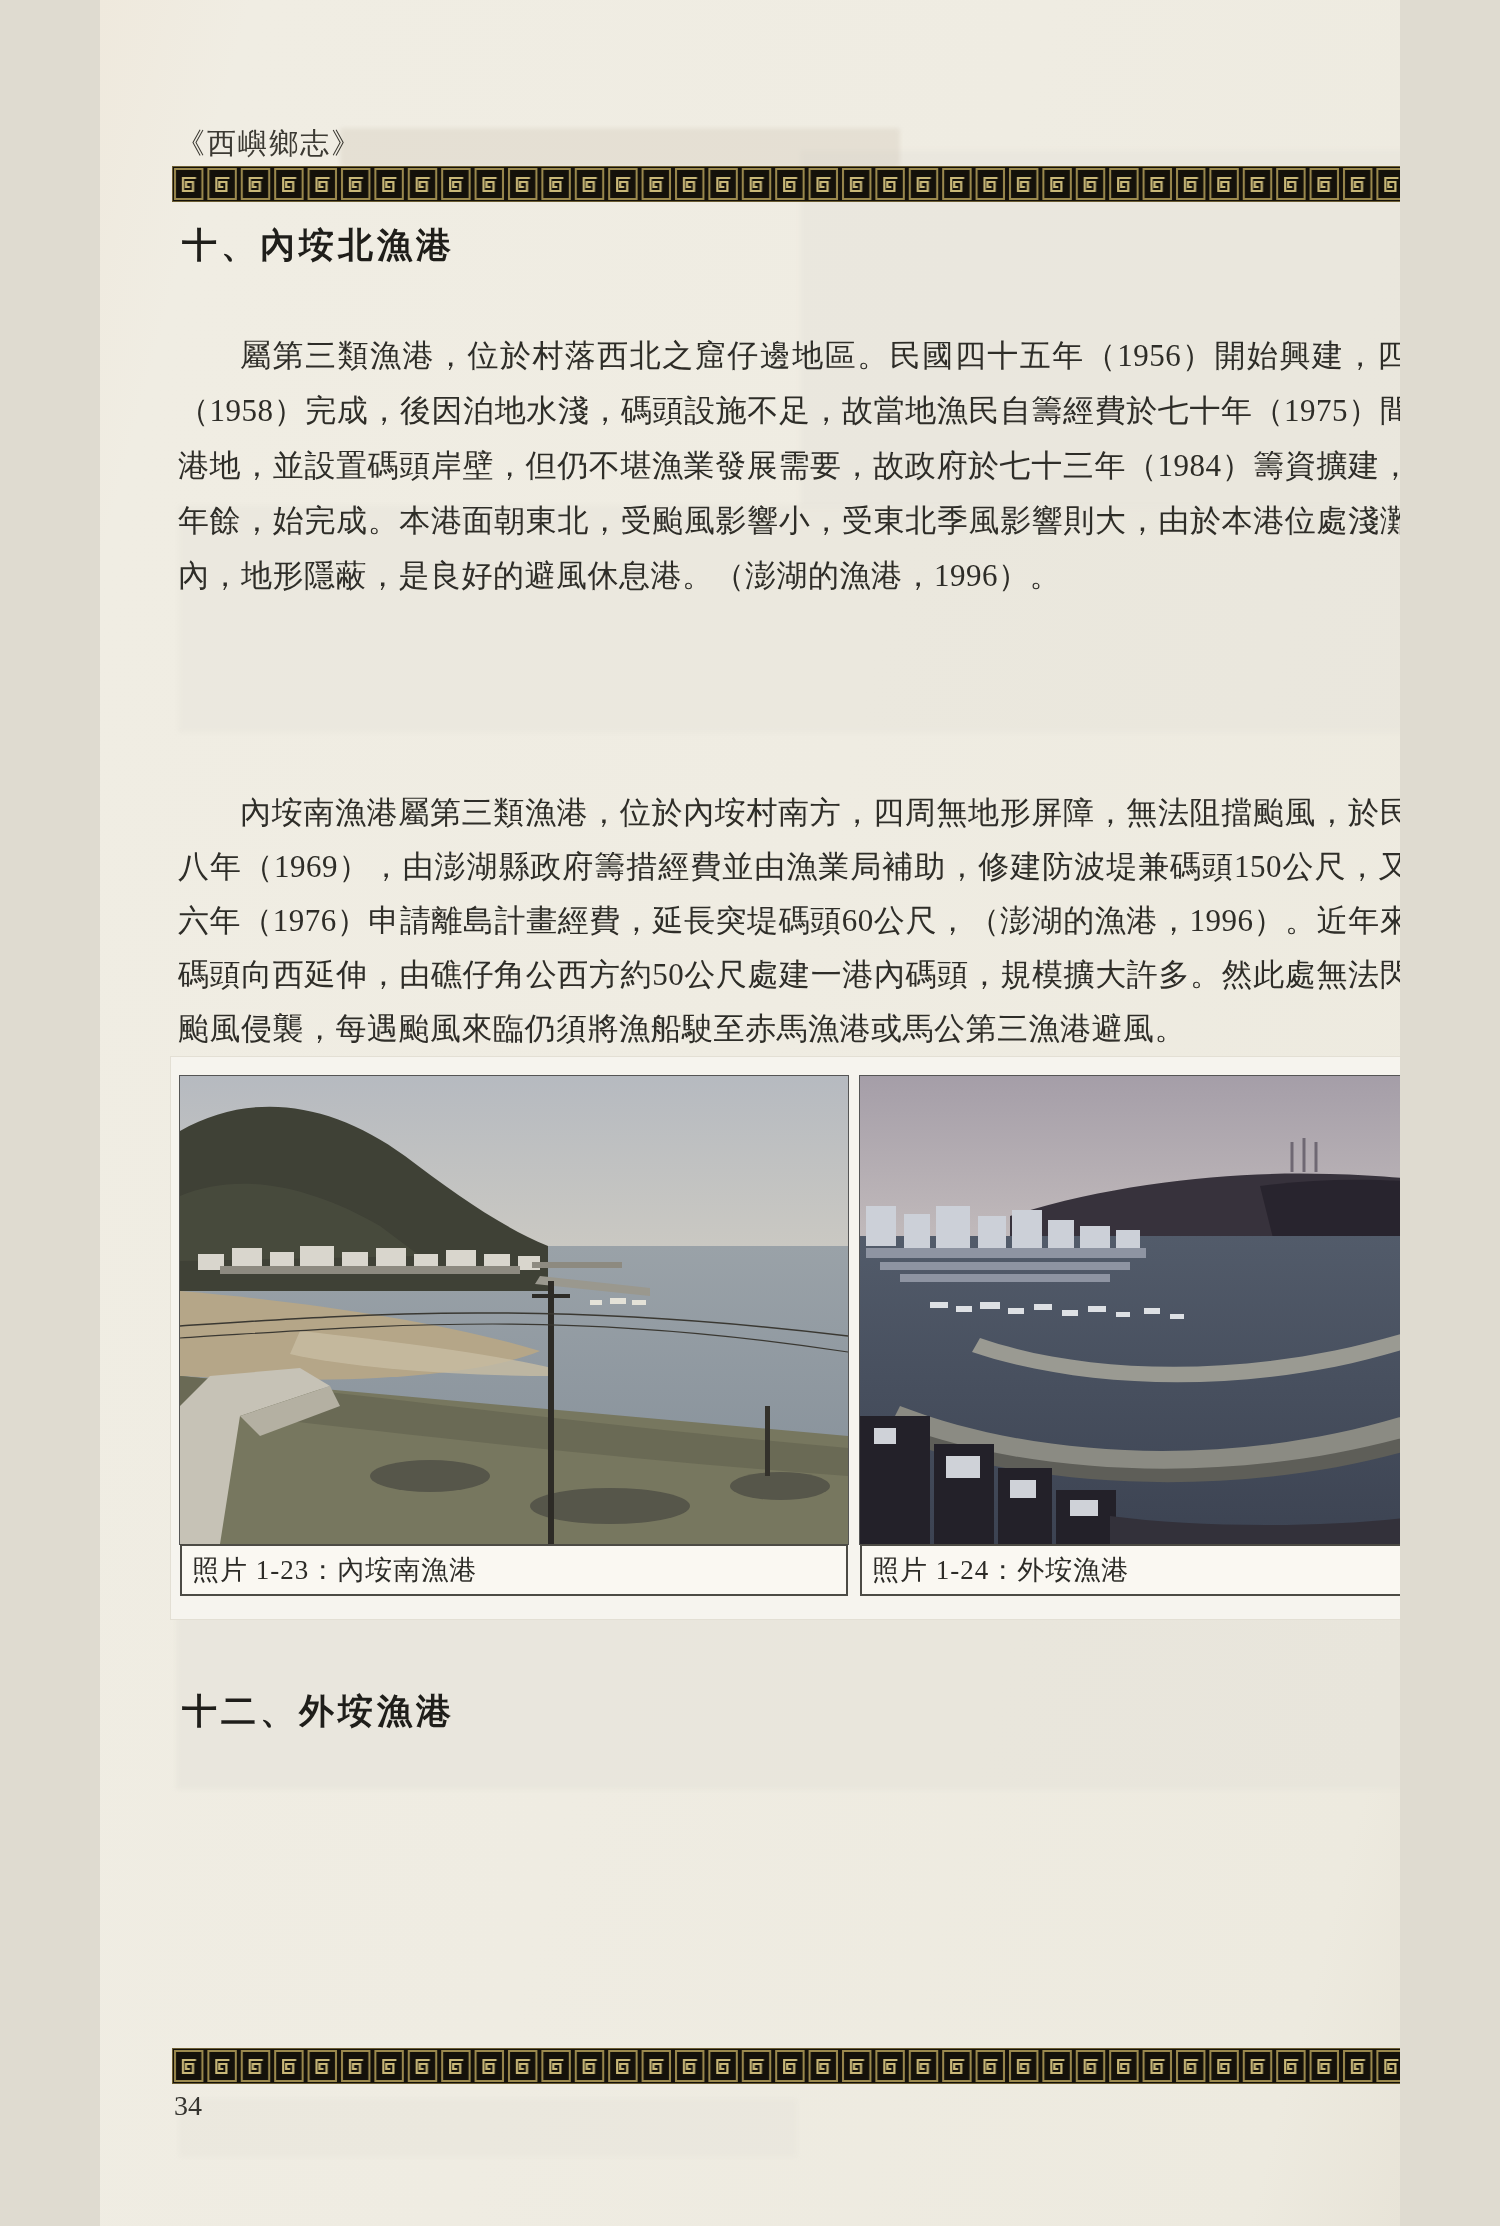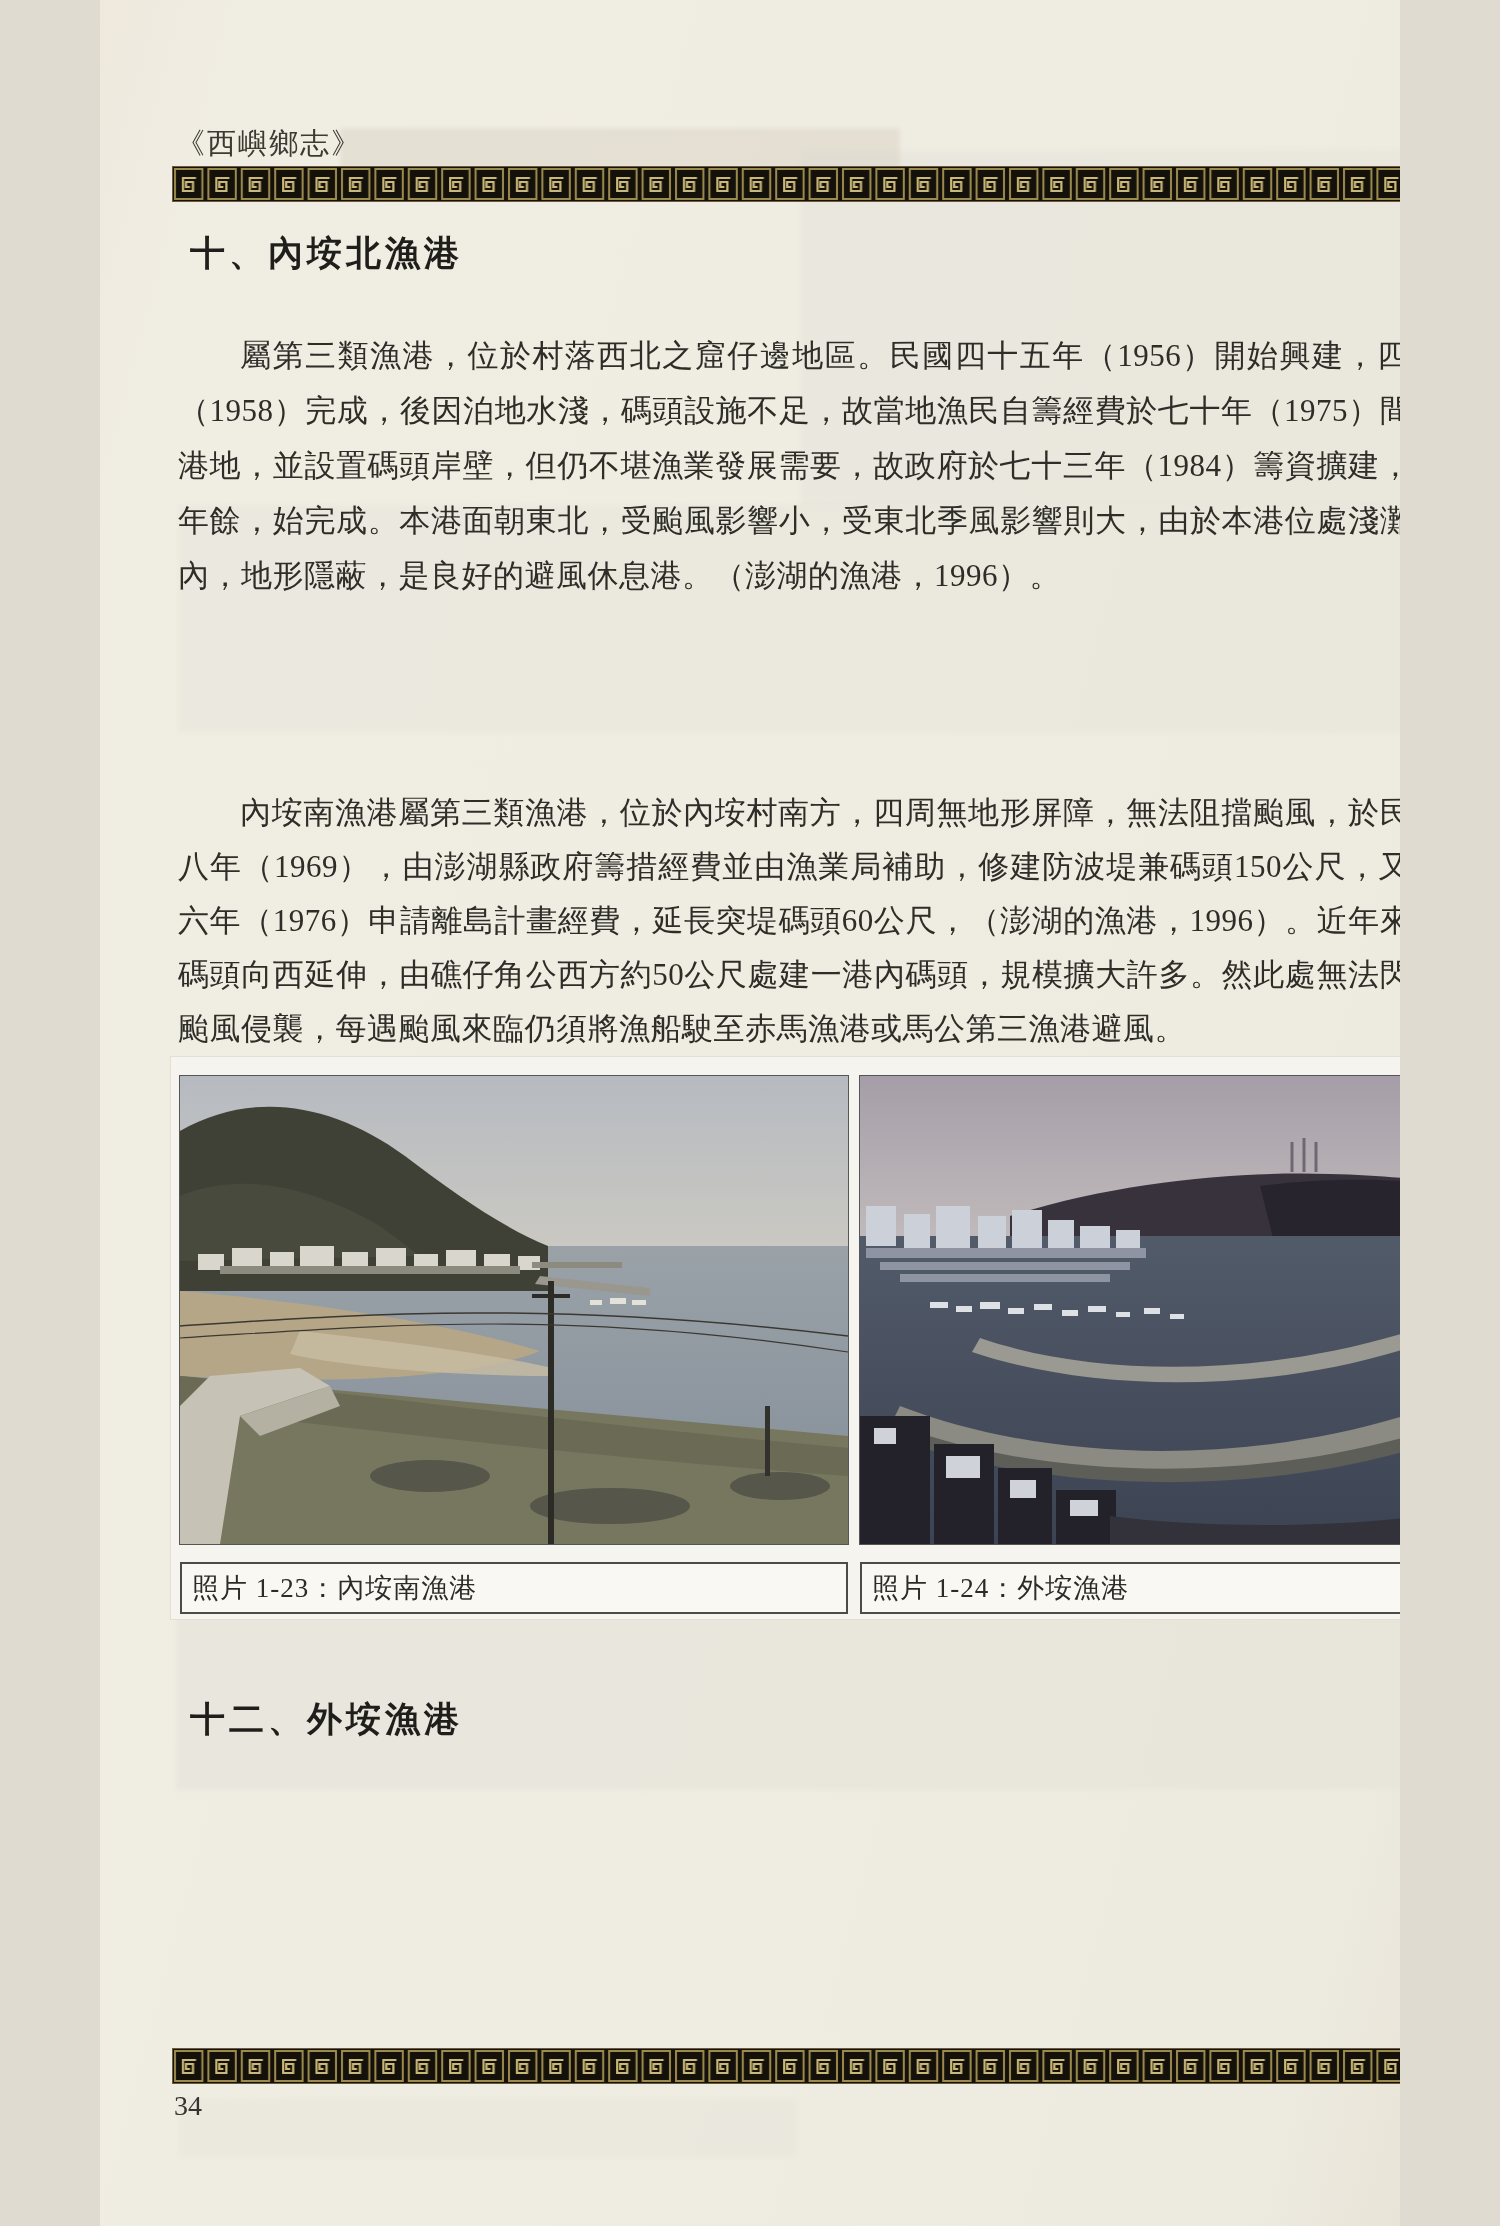--- a/index.html
+++ b/index.html
@@ -27,21 +27,21 @@
     position:absolute;left:76px;top:124px;
     font-size:29px;letter-spacing:2px;color:#3c3a33;
   }
   .gk-border{position:absolute;left:72px;width:1336px;height:36px;}
   .gk-border.top{top:166px;}
   .gk-border.bottom{top:2048px;}
 
   .section-heading{
     position:absolute;left:78px;
     font-size:35px;font-weight:bold;letter-spacing:4px;
-    color:#1f1e1a;margin:12px;
+    color:#1f1e1a;margin:4px;
     font-family:"Liberation Serif","DejaVu Serif",serif;
   }
   .sh1{top:218px;}
   .sh2{top:686px;}
   .sh3{top:1684px;}
 
   .body-para{
     position:absolute;left:78px;width:1328px;
     font-size:31px;line-height:55px;letter-spacing:.5px;
     text-align:justify;text-indent:2em;margin:0;
@@ -54,21 +54,21 @@
   .photo-panel{
     position:absolute;left:70px;top:1056px;width:1340px;height:564px;
     background:#f6f4ee;
     box-shadow:0 0 0 1px #e3dfd4 inset;
   }
   .figure{position:absolute;top:20px;}
   .figure.left{left:10px;width:668px;}
   .figure.right{left:690px;width:646px;}
   .photo{display:block;width:100%;height:468px;background:#777;box-shadow:0 0 0 1px #555;}
   .caption-box{
-    box-sizing:border-box;margin-top:18px;
+    box-sizing:border-box;margin-top:0;
     border:2px solid #4c4b45;background:#faf8f2;
     font-size:27px;line-height:30px;padding:9px 12px 9px 10px;
     color:#2c2b27;letter-spacing:1px;
     white-space:nowrap;overflow:hidden;
   }
   .page-number{
     position:absolute;left:74px;top:2090px;
     font-size:28px;color:#35342f;
   }
 </style>

